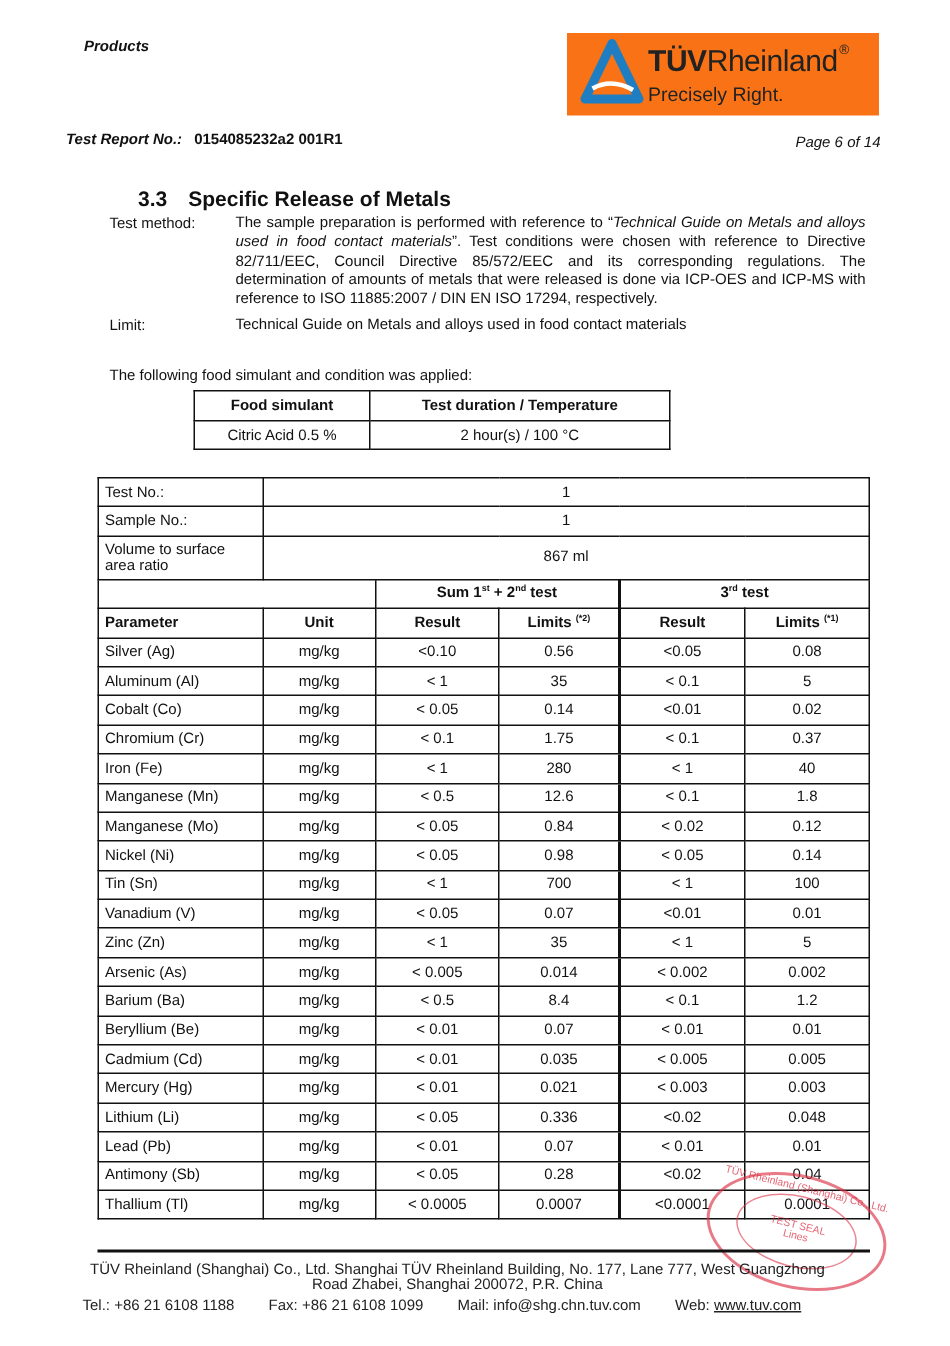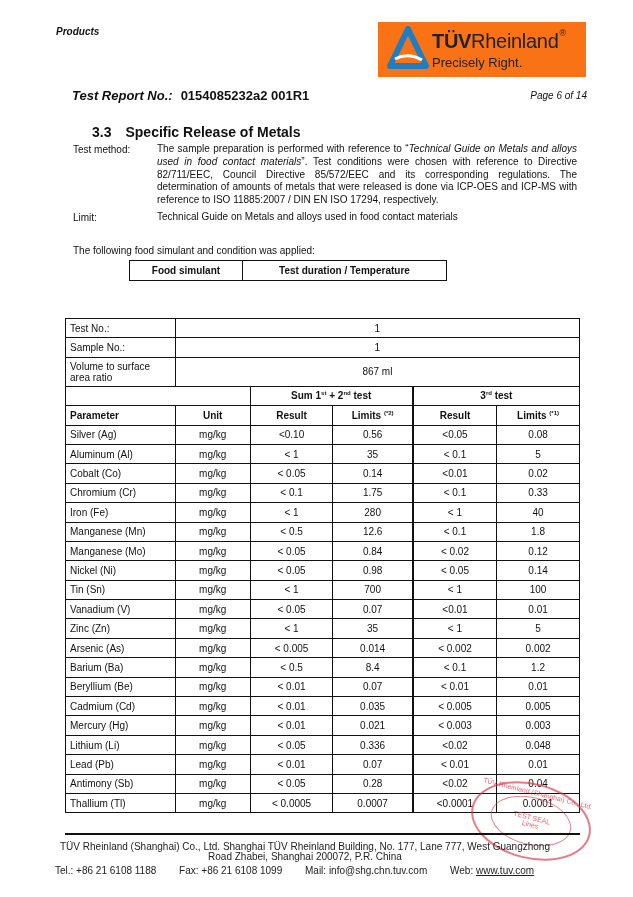--- a/index.html
+++ b/index.html
@@ -6,21 +6,21 @@
   body { width:633px; height:897px; position:relative; overflow:hidden;
          font-family:"Liberation Sans", sans-serif; color:#111; }
   .abs { position:absolute; }
   .products { left:56px; top:26px; font-size:10px; font-weight:bold; font-style:italic; }
   .logo { left:378px; top:22px; width:208px; height:55px; background:#f97316; }
   .logo svg { position:absolute; left:8px; top:4px; }
   .logo .brand { position:absolute; left:54px; top:8px; font-size:20px; color:#222; letter-spacing:-0.3px; }
   .logo .brand b { font-weight:bold; }
   .logo .reg { font-size:9px; vertical-align:top; position:relative; top:-2px; margin-left:1px; }
   .logo .tag { position:absolute; left:54px; top:33px; font-size:13px; color:#222; }
-  .report { left:72px; top:88px; font-size:13px; font-weight:bold; }
+  .report { left:44px; top:88px; font-size:10px; font-weight:bold; }
   .report .lbl { font-style:italic; }
   .report .num { margin-left:8px; }
   .page { right:46px; top:90px; font-size:10px; font-style:italic; }
   .sec { left:92px; top:124px; font-size:14px; font-weight:bold; }
   .sec .t { margin-left:14px; }
   .row-lbl { left:73px; font-size:10px; }
   .body-text { left:157px; width:420px; font-size:10px; line-height:12.8px; text-align:justify; }
   .body-text i { font-style:italic; }
   .intro { left:73px; top:245px; font-size:10px; }
   table { border-collapse:collapse; position:absolute; font-size:10px; }
@@ -73,20 +73,24 @@
 <div class="abs body-text" style="top:211px;">Technical Guide on Metals and alloys used in food contact materials</div>
 
 <div class="abs intro">The following food simulant and condition was applied:</div>
 
 <table class="sim">
   <tbody>
       <tr>
     <th>Food simulant</th>
     <th>Test duration / Temperature</th>
   </tr>
+  <tr>
+    <td>Citric Acid 0.5 %</td>
+    <td>2 hour(s) / 100 °C</td>
+  </tr>
 </tbody>
   </table>
 
 <table class="main" id="main-table">
   <colgroup>
     <col style="width:110px">
       <col style="width:75px">
       <col style="width:83px">
       <col style="width:80px">
       <col style="width:84px">
@@ -143,21 +147,21 @@
         <td>0.14</td>
         <td class="thick">&lt;0.01</td>
         <td>0.02</td>
       </tr>
       <tr>
         <td class="l">Chromium (Cr)</td>
         <td>mg/kg</td>
         <td>&lt; 0.1</td>
         <td>1.75</td>
         <td class="thick">&lt; 0.1</td>
-        <td>0.33</td>
+        <td>0.37</td>
       </tr>
       <tr>
         <td class="l">Iron (Fe)</td>
         <td>mg/kg</td>
         <td>&lt; 1</td>
         <td>280</td>
         <td class="thick">&lt; 1</td>
         <td>40</td>
       </tr>
       <tr>

